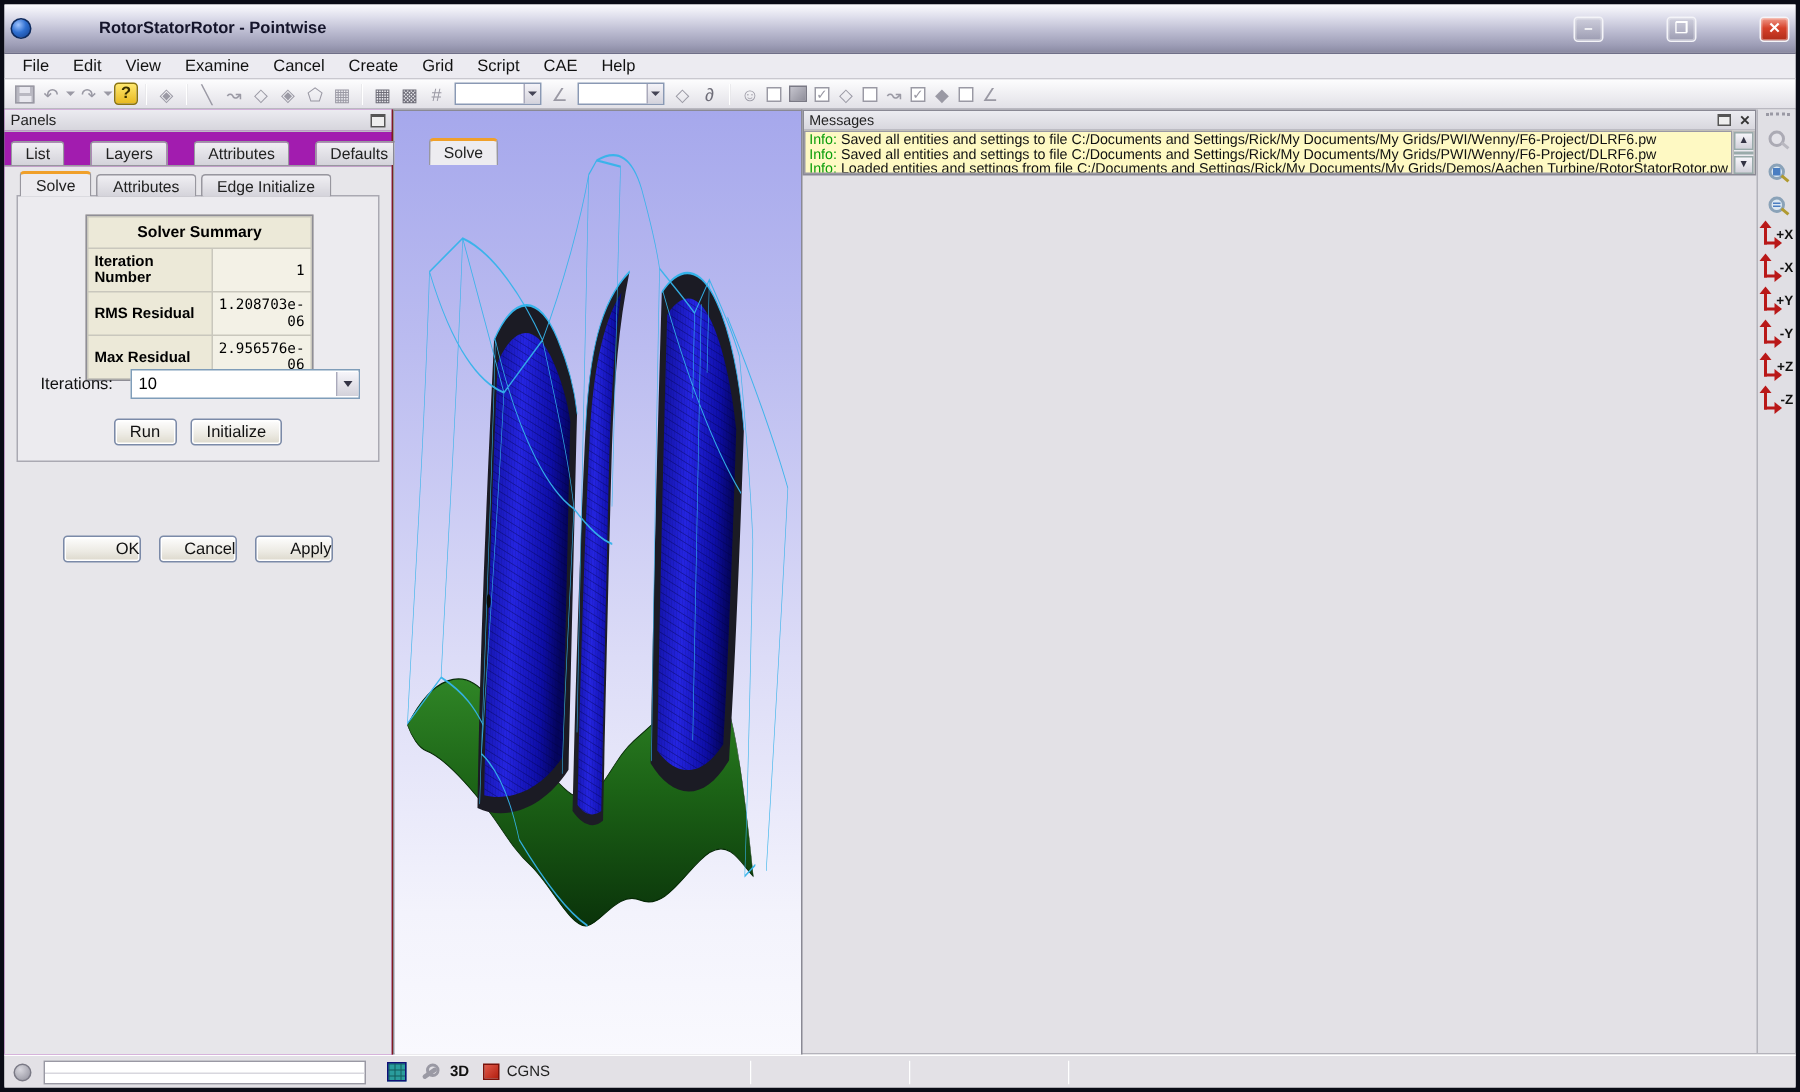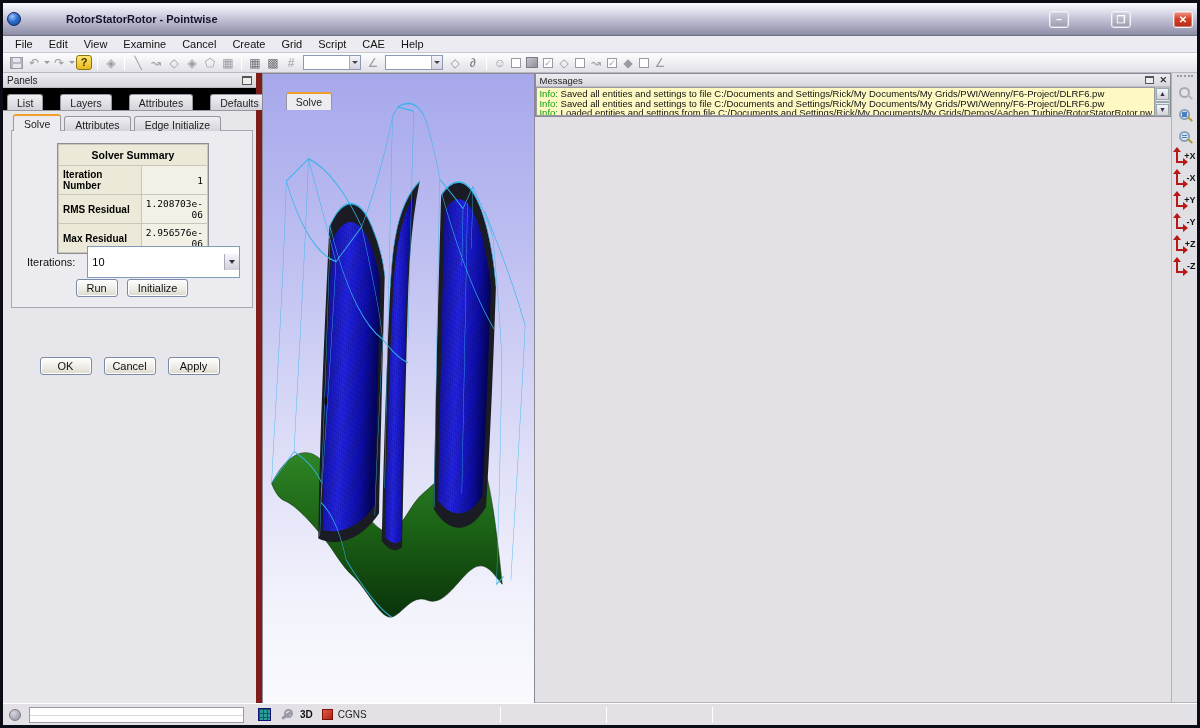--- a/index.html
+++ b/index.html
@@ -41,21 +41,21 @@
   .tb-combo .arr { width:11px; height:13px; background:linear-gradient(180deg,#f4f3f8,#d4d3dc); border-left:1px solid #aab; display:flex; align-items:center; justify-content:center; }
   .tb-combo .arr i { width:0; height:0; border-left:3px solid transparent; border-right:3px solid transparent; border-top:3px solid #445; }
   .tb-check { width:10px; height:10px; background:#fff; border:1px solid #9a99a4; margin:0 2px; font-size:9px; line-height:9px; text-align:center; color:#9a99a4; }
   .tb-glyph-dark { color:#6e6d78; }
   .tb-cube { width:12px; height:11px; background:linear-gradient(135deg,#c6c5ce,#8f8e9a); border:1px solid #7a7985; }
 
   
   .main { flex:1 1 auto; display:flex; min-height:0; }
 
   
-  .left-panel { width:259px; background:#000000; border-right:6px solid #7f1d1d; position:relative; flex:0 0 auto; }
+  .left-panel { width:259px; background:#a21caf; border-right:1px solid #7f1d1d; position:relative; flex:0 0 auto; }
   .panel-header { height:15px; background:linear-gradient(180deg,#ececf1,#d6d5dc); border-bottom:1px solid #bcbbc3;
     display:flex; align-items:center; padding:0 4px; }
   .panel-header .ttl { flex:1; font-size:10px; color:#222; }
   .float-ico { width:10px; height:9px; border:1px solid #555; border-top:2px solid #555; background:#eee; }
   .tabs1 { position:absolute; left:4px; top:19px; display:flex; align-items:flex-end;gap:15px; }
   .tab { font-size:10.5px; color:#222; padding:2px 9px 2px 9px; border:1px solid #98979f; border-bottom:none;
     background:linear-gradient(180deg,#f0eff3,#d4d3da); border-radius:3px 3px 0 0; margin-right:2px; height:16px; }
   .tab.active { background:#edecf0; border-top:2px solid #f0a02a; font-weight:normal; height:18px; position:relative; z-index:2; }
   .tabs-line { position:absolute; left:0; right:0; top:37px; height:1px; background:#98979f; }
   .panel-body { position:absolute; left:0; top:38px; right:0; bottom:0; background:#e7e6ea; }
@@ -65,25 +65,25 @@
   .tab2.active { background:#ecebef; border-top:2px solid #f0a02a; height:17px; }
   .groupbox { position:absolute; left:8px; top:19px; width:242px; height:178px; border:1px solid #aaa9b2; background:#ecebef; }
   .summary-table { position:absolute; left:45px; top:12px; width:152px; border:1px solid #8f8e96; background:#c9c7bd;
     border-collapse:separate; border-spacing:1px; }
   .summary-table td { font-size:10px; padding:3px 4px; }
   .summary-table .hdr { background:#ece9d8; font-weight:bold; text-align:center; font-size:10.5px; padding:4px; }
   .summary-table .lbl { background:#ece9d8; font-weight:bold; width:58%; }
   .summary-table .val { background:#f3f1e6; font-family:"DejaVu Sans Mono", monospace; font-size:9.5px; text-align:right; }
   .iter-row { position:absolute; left:15px; top:115px; right:12px; display:flex; align-items:center; }
   .iter-row label { font-size:11px; color:#111; }
-  .combo { margin-left:12px; flex:1; height:32px; background:#fff; border:1px solid #7f9db9; display:flex; align-items:center; }
+  .combo { margin-left:12px; flex:1; height:20px; background:#fff; border:1px solid #7f9db9; display:flex; align-items:center; }
   .combo .cval { flex:1; font-size:11px; padding-left:4px; color:#000; }
   .combo .cbtn { width:15px; height:16px; background:linear-gradient(180deg,#f6f5fa,#d2d1da); border-left:1px solid #aab; display:flex; align-items:center; justify-content:center; }
   .combo .cbtn i { width:0; height:0; border-left:3px solid transparent; border-right:3px solid transparent; border-top:4px solid #334; }
-  .btn { height:18px; border:1px solid #7b8aa8; border-radius:3px; font-size:11px; color:#111; text-align:center;
+  .btn { height:18px; border:1px solid #7b8aa8; border-radius:3px; font-size:11px; color:#111; text-align:right;
     background:linear-gradient(180deg,#fefefe,#eceae3 60%,#dcd8cb); box-shadow:inset 0 0 0 1px #fff; padding:0 10px; }
   .runs-row { position:absolute; left:0; right:0; top:148px; display:flex; justify-content:center; gap:9px; }
   .okrow { position:absolute; left:0; right:0; top:246px; display:flex; justify-content:center; gap:12px; }
   .okrow .btn { width:52px; padding:0; }
 
   
   .center-col { flex:1 1 auto; display:flex; flex-direction:row; min-width:0; }
   .viewport { flex:1 1 auto; position:relative; border:1px solid #8a8994; border-bottom:none; min-height:0; }
   .viewport svg { display:block; width:100%; height:100%; }
 

